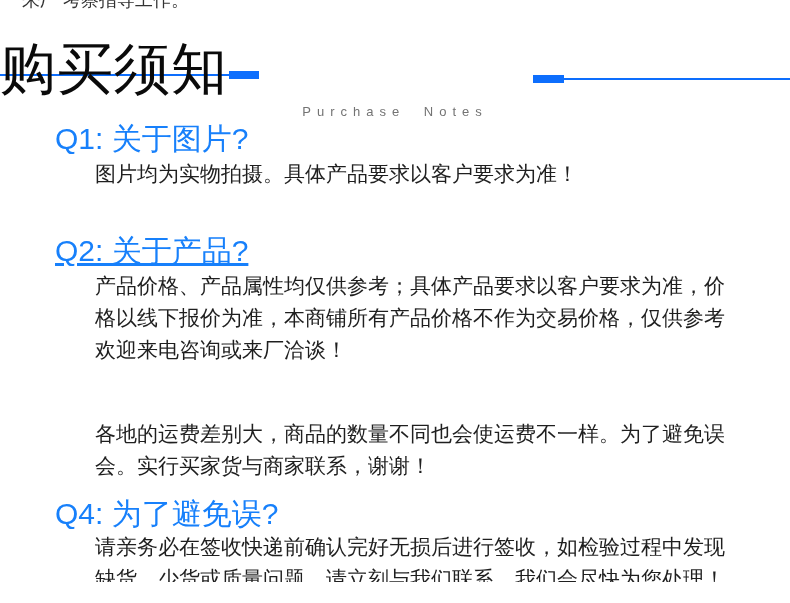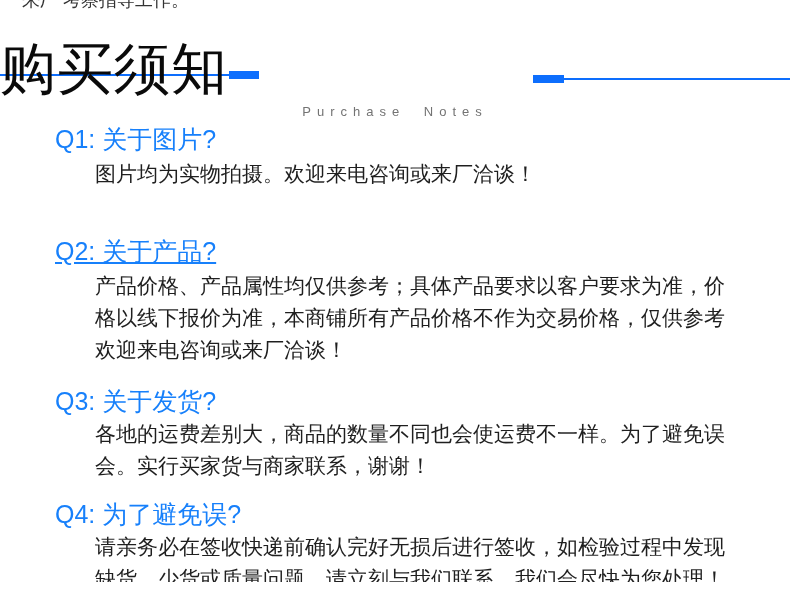--- a/index.html
+++ b/index.html
@@ -33,21 +33,21 @@
   .page-subtitle{
     position:absolute;left:0;top:104px;width:790px;
     text-align:center;
     font-size:13px;line-height:16px;
     letter-spacing:6px;word-spacing:9px;
     color:#737373;
   }
   
   .q-heading{
     position:absolute;left:55px;
-    font-size:25px;line-height:30px;
+    font-size:30px;line-height:30px;
     color:#1780fb;
     white-space:pre;
   }
   .q-body{
     position:absolute;left:95px;
     font-size:21px;line-height:32px;
     color:#1f1f1f;
     white-space:pre;
   }
   .q1-h{top:124px;}  .q1-b{top:158px;}
@@ -66,28 +66,27 @@
   <div class="deco-bar  left"></div>
 
   <div class="page-title">购买须知</div>
 
   <div class="page-subtitle">Purchase Notes</div>
 
   <div class="deco-bar  right"></div>
   <div class="deco-line right"></div>
 
   <div class="q-heading q1-h">Q1: 关于图片?</div>
-  <div class="q-body q1-b">图片均为实物拍摄。欢迎来电咨询或来厂洽谈！</div>
+  <div class="q-body q1-b">图片均为实物拍摄。具体产品要求以客户要求为准！</div>
 
   <div class="q-heading q2-h">Q2: 关于产品?</div>
   <div class="q-body q2-b">产品价格、产品属性均仅供参考；具体产品要求以客户要求为准，价
 格以线下报价为准，本商铺所有产品价格不作为交易价格，仅供参考
 欢迎来电咨询或来厂洽谈！</div>
 
-  <div class="q-heading q3-h">Q3: 关于发货?</div>
   <div class="q-body q3-b">各地的运费差别大，商品的数量不同也会使运费不一样。为了避免误
 会。实行买家货与商家联系，谢谢！</div>
 
   <div class="q-heading q4-h">Q4: 为了避免误?</div>
   <div class="q-body q4-b">请亲务必在签收快递前确认完好无损后进行签收，如检验过程中发现
 缺货、少货或质量问题，请立刻与我们联系，我们会尽快为您处理！</div>
 
 </div>
 
 </body></html>

